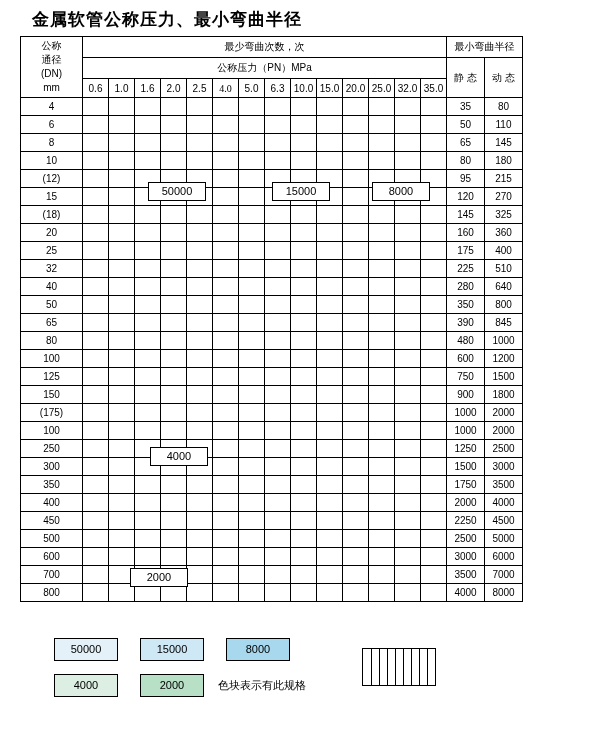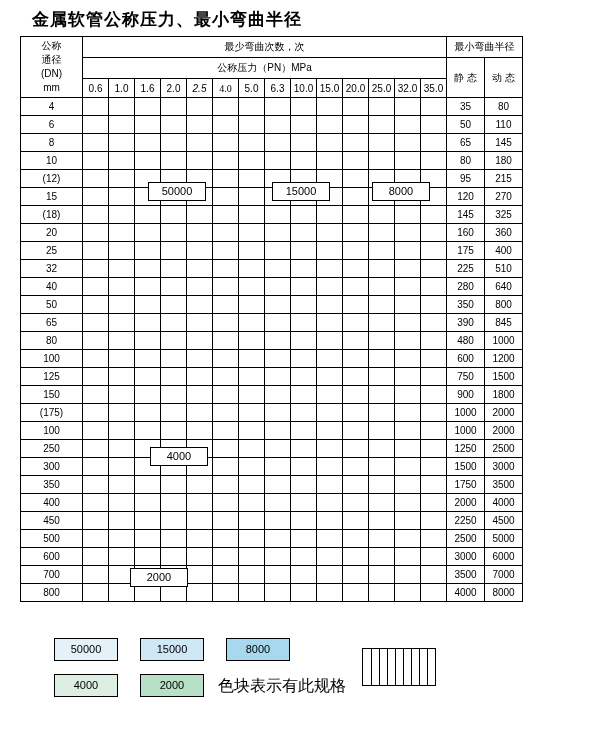--- a/index.html
+++ b/index.html
@@ -117,21 +117,21 @@
   }
   .lg-50000 { left: 22px; top: 8px; background: #e4f1f8; }
   .lg-15000 { left: 108px; top: 8px; background: #cfe8f6; }
   .lg-8000  { left: 194px; top: 8px; background: #a8d8ee; }
   .lg-4000  { left: 22px; top: 44px; background: #dcefe2; }
   .lg-2000  { left: 108px; top: 44px; background: #b8e0c6; }
   .legend-note {
     position: absolute;
     left: 186px;
     top: 44px;
-    font-size: 16px;
+    font-size: 11px;
     line-height: 23px;
   }
   .legend-note2 {
     position: absolute;
     left: 412px;
     top: 28px;
     font-size: 11px;
     line-height: 23px;
   }
   .hatch-box {
@@ -193,21 +193,21 @@
         <td class="hdr" colspan="14" style="height:20px">公称压力（PN）MPa</td>
         <td class="hdr" rowspan="2">静 态</td>
         <td class="hdr" rowspan="2">动 态</td>
       </tr>
       <tr id="pn-header-row">
 
       <td class="hdr" style="height: 18px;">0.6</td>
           <td class="hdr" style="height: 18px;">1.0</td>
           <td class="hdr" style="height: 18px;">1.6</td>
           <td class="hdr" style="height: 18px;">2.0</td>
-          <td class="hdr" style="height: 18px; font-style: italic;">2.5</td>
+          <td class="hdr" style="height: 18px;">2.5</td>
           <td class="hdr" style="height: 18px; font-family: Liberation Serif, serif;">4.0</td>
           <td class="hdr" style="height: 18px;">5.0</td>
           <td class="hdr" style="height: 18px;">6.3</td>
           <td class="hdr" style="height: 18px;">10.0</td>
           <td class="hdr" style="height: 18px;">15.0</td>
           <td class="hdr" style="height: 18px;">20.0</td>
           <td class="hdr" style="height: 18px; margin-left: 13px;">25.0</td>
           <td class="hdr" style="height: 18px;">32.0</td>
           <td class="hdr" style="height: 18px; margin-top: 8px;">35.0</td>
         </tr>

